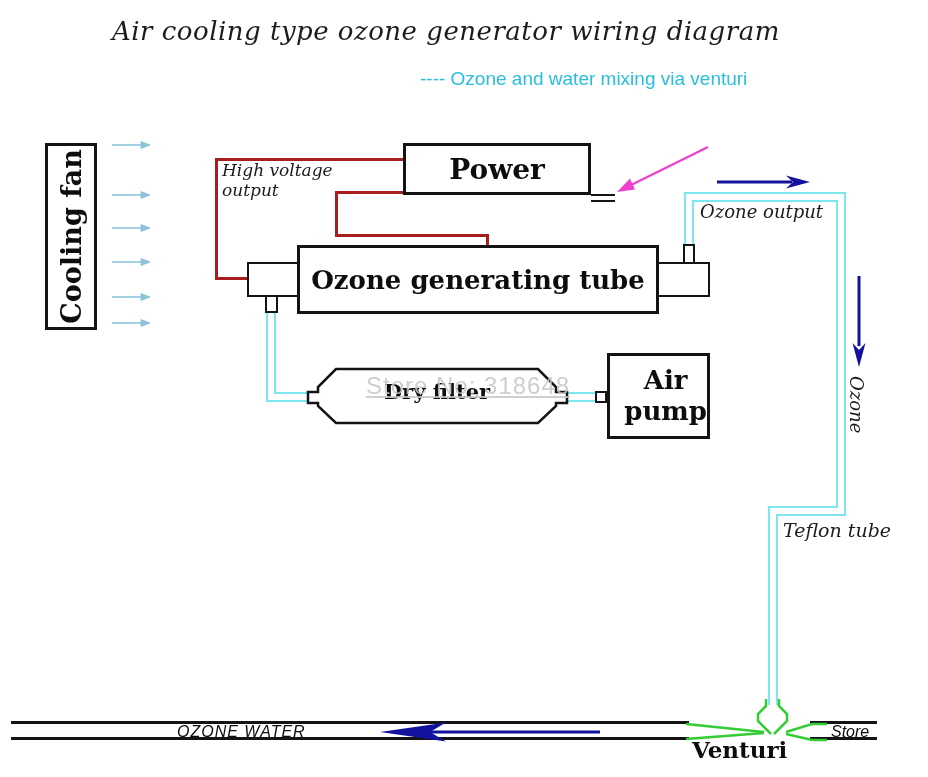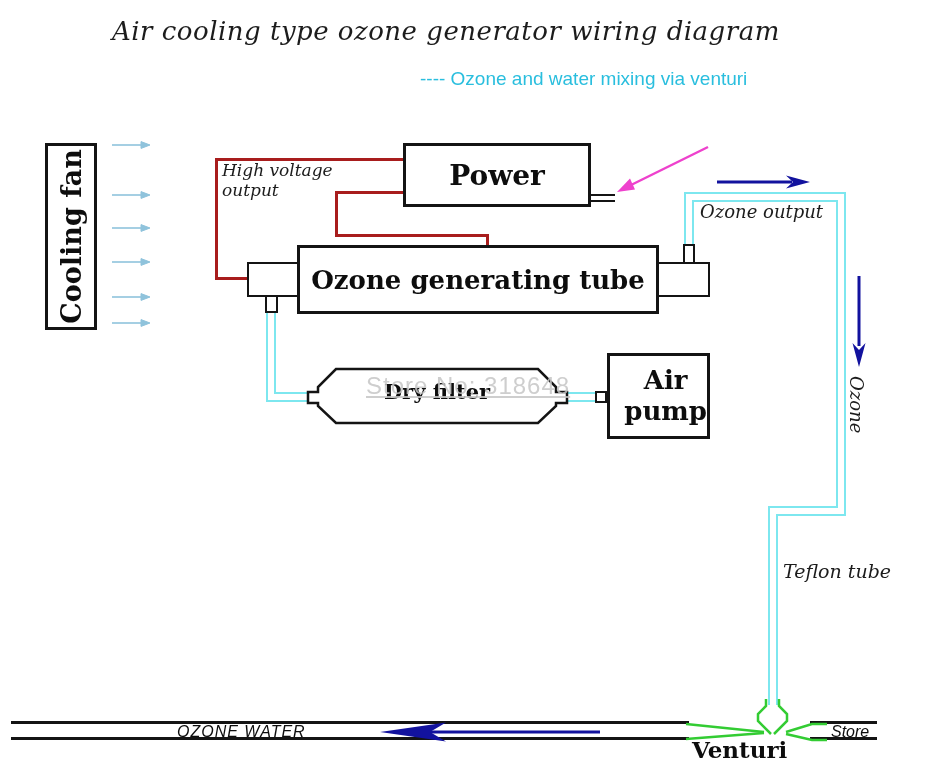--- a/index.html
+++ b/index.html
@@ -51,21 +51,21 @@
   <div class="wire" style="left:335px;top:234px;width:154px;height:3px;"></div>
   <div class="wire" style="left:486px;top:234px;width:3px;height:13px;"></div>
 
   <div class="cord" style="left:591px;top:194px;width:24px;height:2px;"></div>
   <div class="cord" style="left:591px;top:200px;width:24px;height:2px;"></div>
 
   <div class="abs blackbox" style="left:45px;top:143px;width:52px;height:187px;">
     <span class="boxlabel vtext" style="font-size:27px;">Cooling fan</span>
   </div>
 
-  <div class="abs blackbox" style="left:403px;top:143px;width:188px;height:64px;">
+  <div class="abs blackbox" style="left:403px;top:143px;width:188px;height:52px;">
     <span class="boxlabel" style="font-size:28px;">Power</span>
   </div>
 
   <div class="abs connector" style="left:247px;top:262px;width:53px;height:35px;"></div>
   <div class="abs connector" style="left:656px;top:262px;width:54px;height:35px;"></div>
   <div class="abs connector" style="left:265px;top:295px;width:13px;height:18px;"></div>
   <div class="abs connector" style="left:683px;top:244px;width:12px;height:20px;"></div>
 
   <div class="abs blackbox" style="left:297px;top:245px;width:362px;height:69px;align-items:center;">
     <span class="boxlabel" style="font-size:26px;">Ozone generating tube</span>
@@ -141,20 +141,20 @@
   <div class="abs title" style="left:112px;top:16px;">Air cooling type ozone generator wiring diagram</div>
   <div class="abs subtitle" style="left:420px;top:68px;">---- Ozone and water mixing via venturi</div>
 
   <div class="abs note" style="left:222px;top:161px;">
     <span>High voltage</span><br>
     <span>output</span>
   </div>
 
   <div class="abs note18" style="left:700px;top:201px;">Ozone output</div>
   <div class="abs note18 vtext2" style="left:846px;top:376px;">Ozone</div>
-  <div class="abs note18" style="left:783px;top:519px;font-size:19px;margin-top:41px;">Teflon tube</div>
+  <div class="abs note18" style="left:783px;top:519px;font-size:19px;">Teflon tube</div>
   <div class="abs boxlabel" style="left:692px;top:736px;font-size:23px;">Venturi</div>
   <div class="abs sansit" style="left:177px;top:723px;letter-spacing:1px;">OZONE WATER</div>
   <div class="abs sansit" style="left:831px;top:723px;">Store</div>
 
   <div class="abs watermark" style="left:366px;top:372px;">Store No: 318648</div>
 
 </div>
 
 </body></html>

